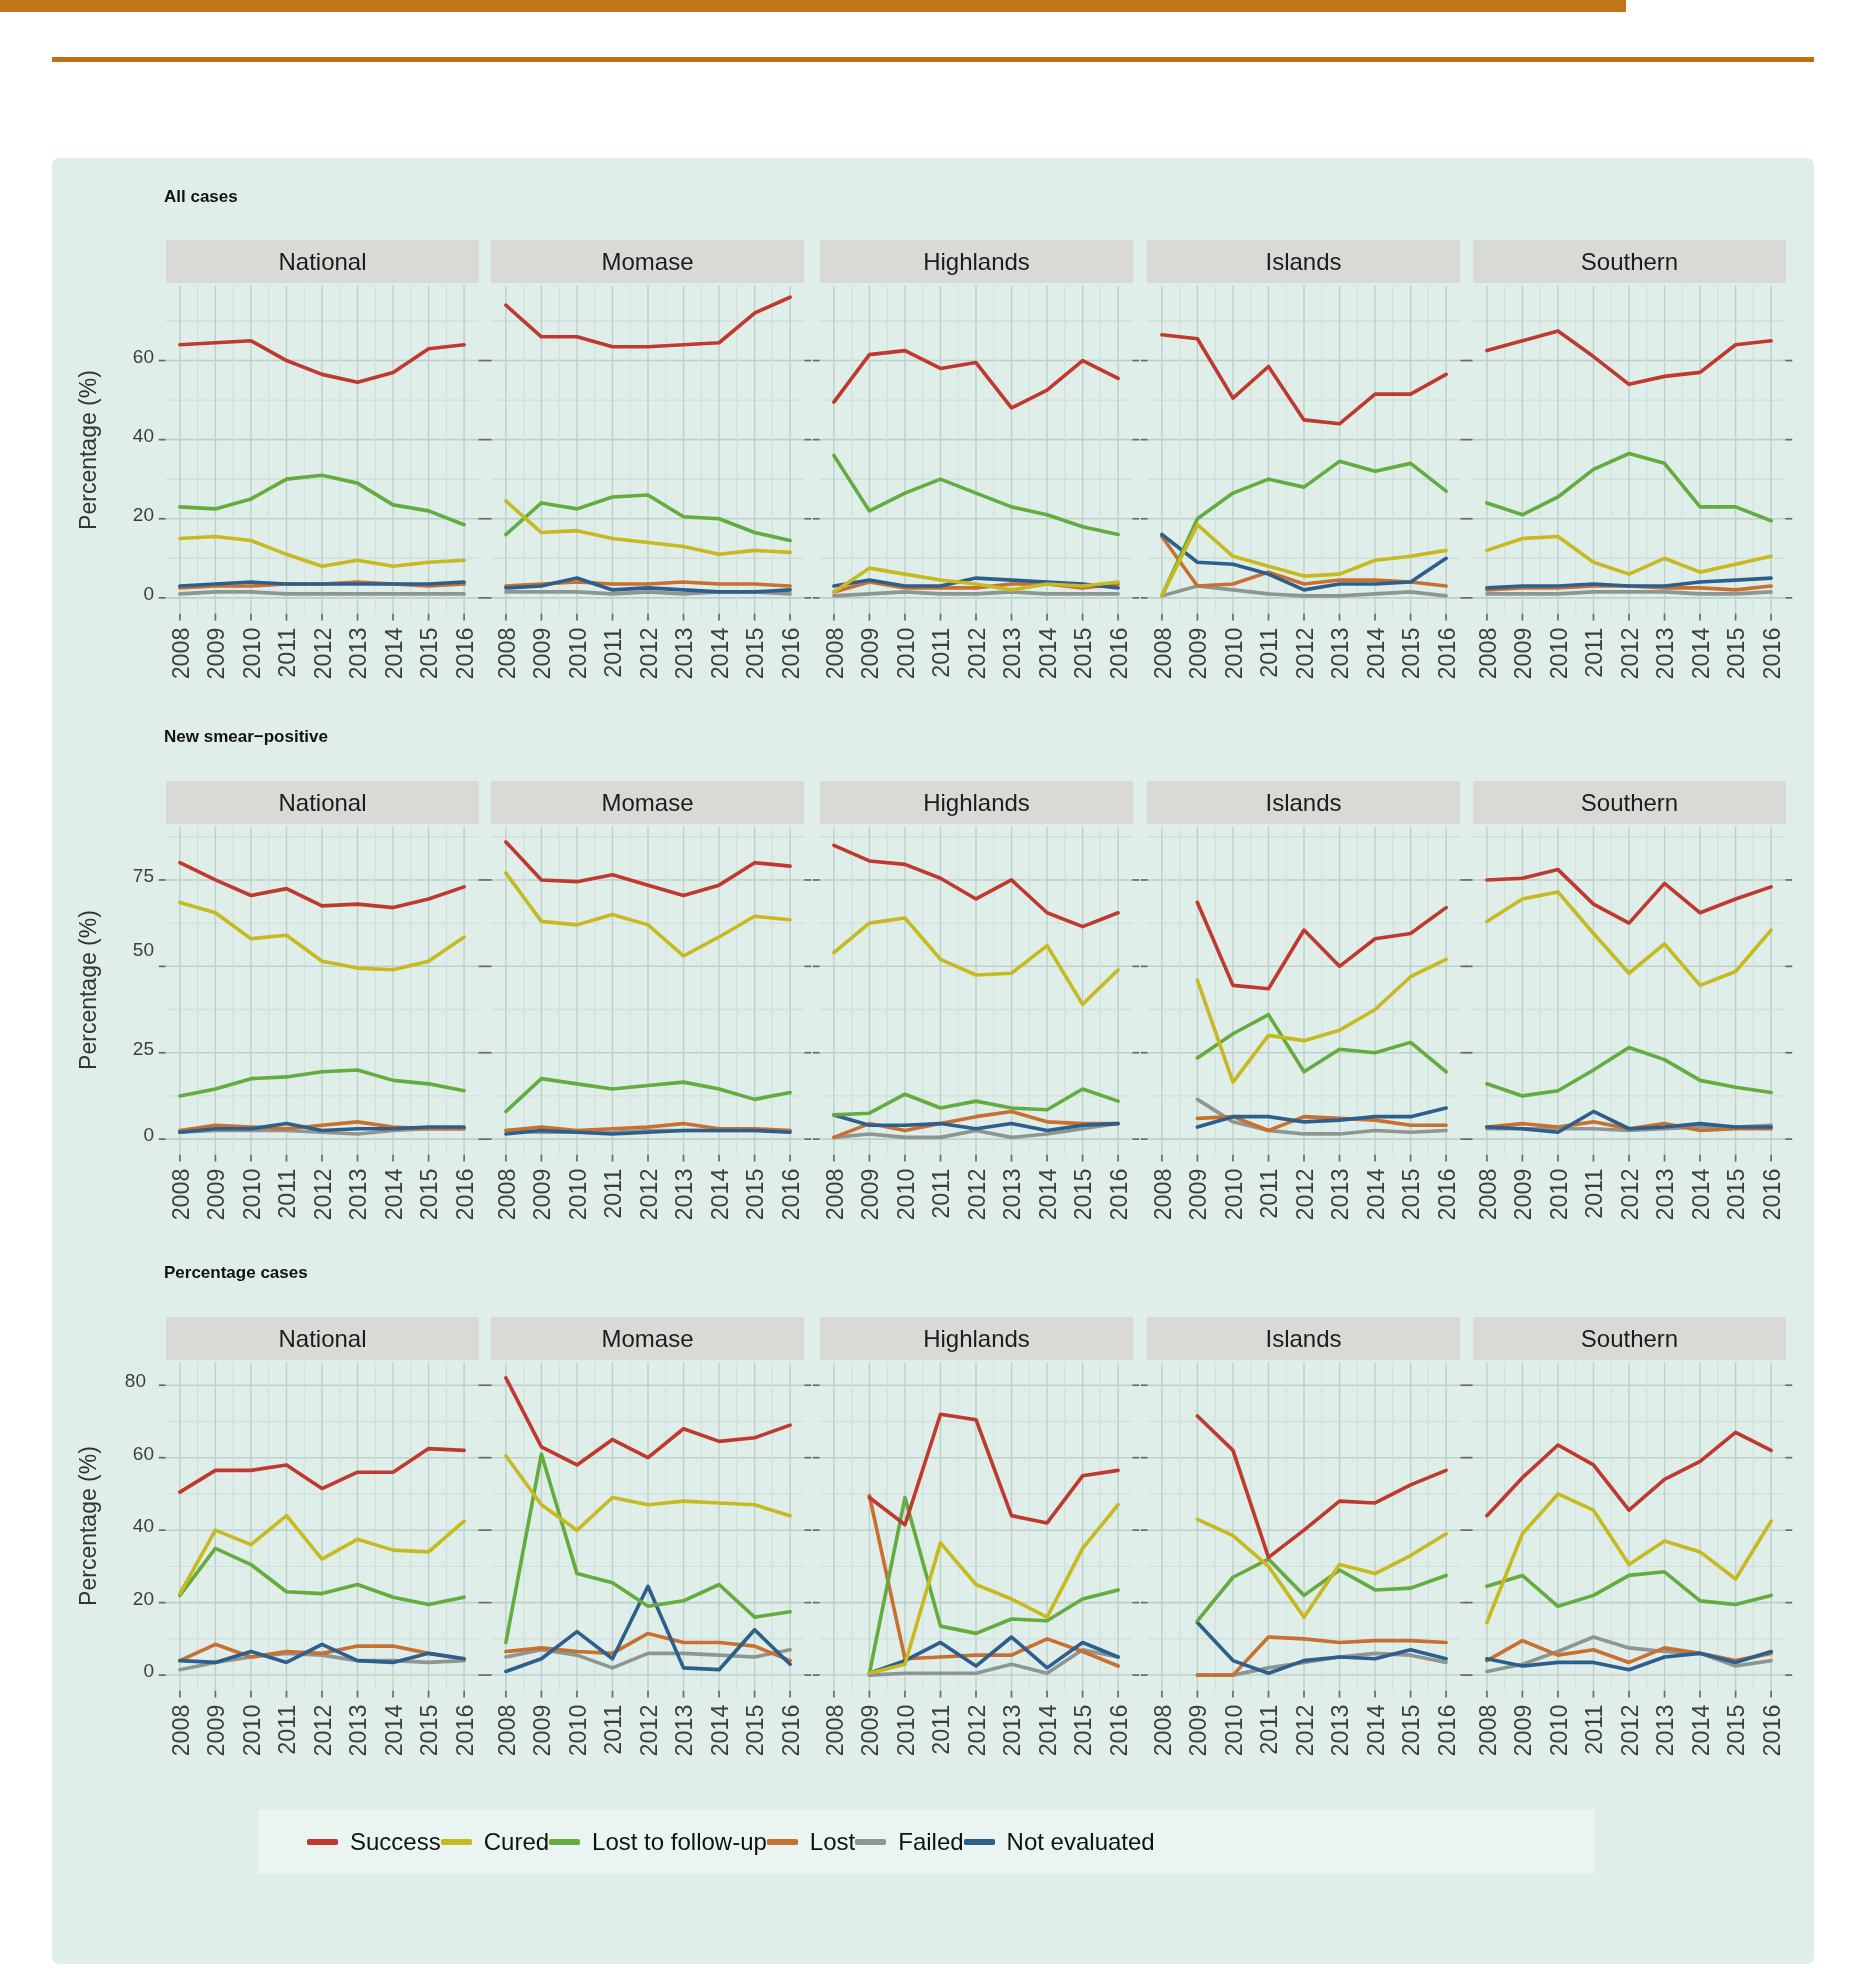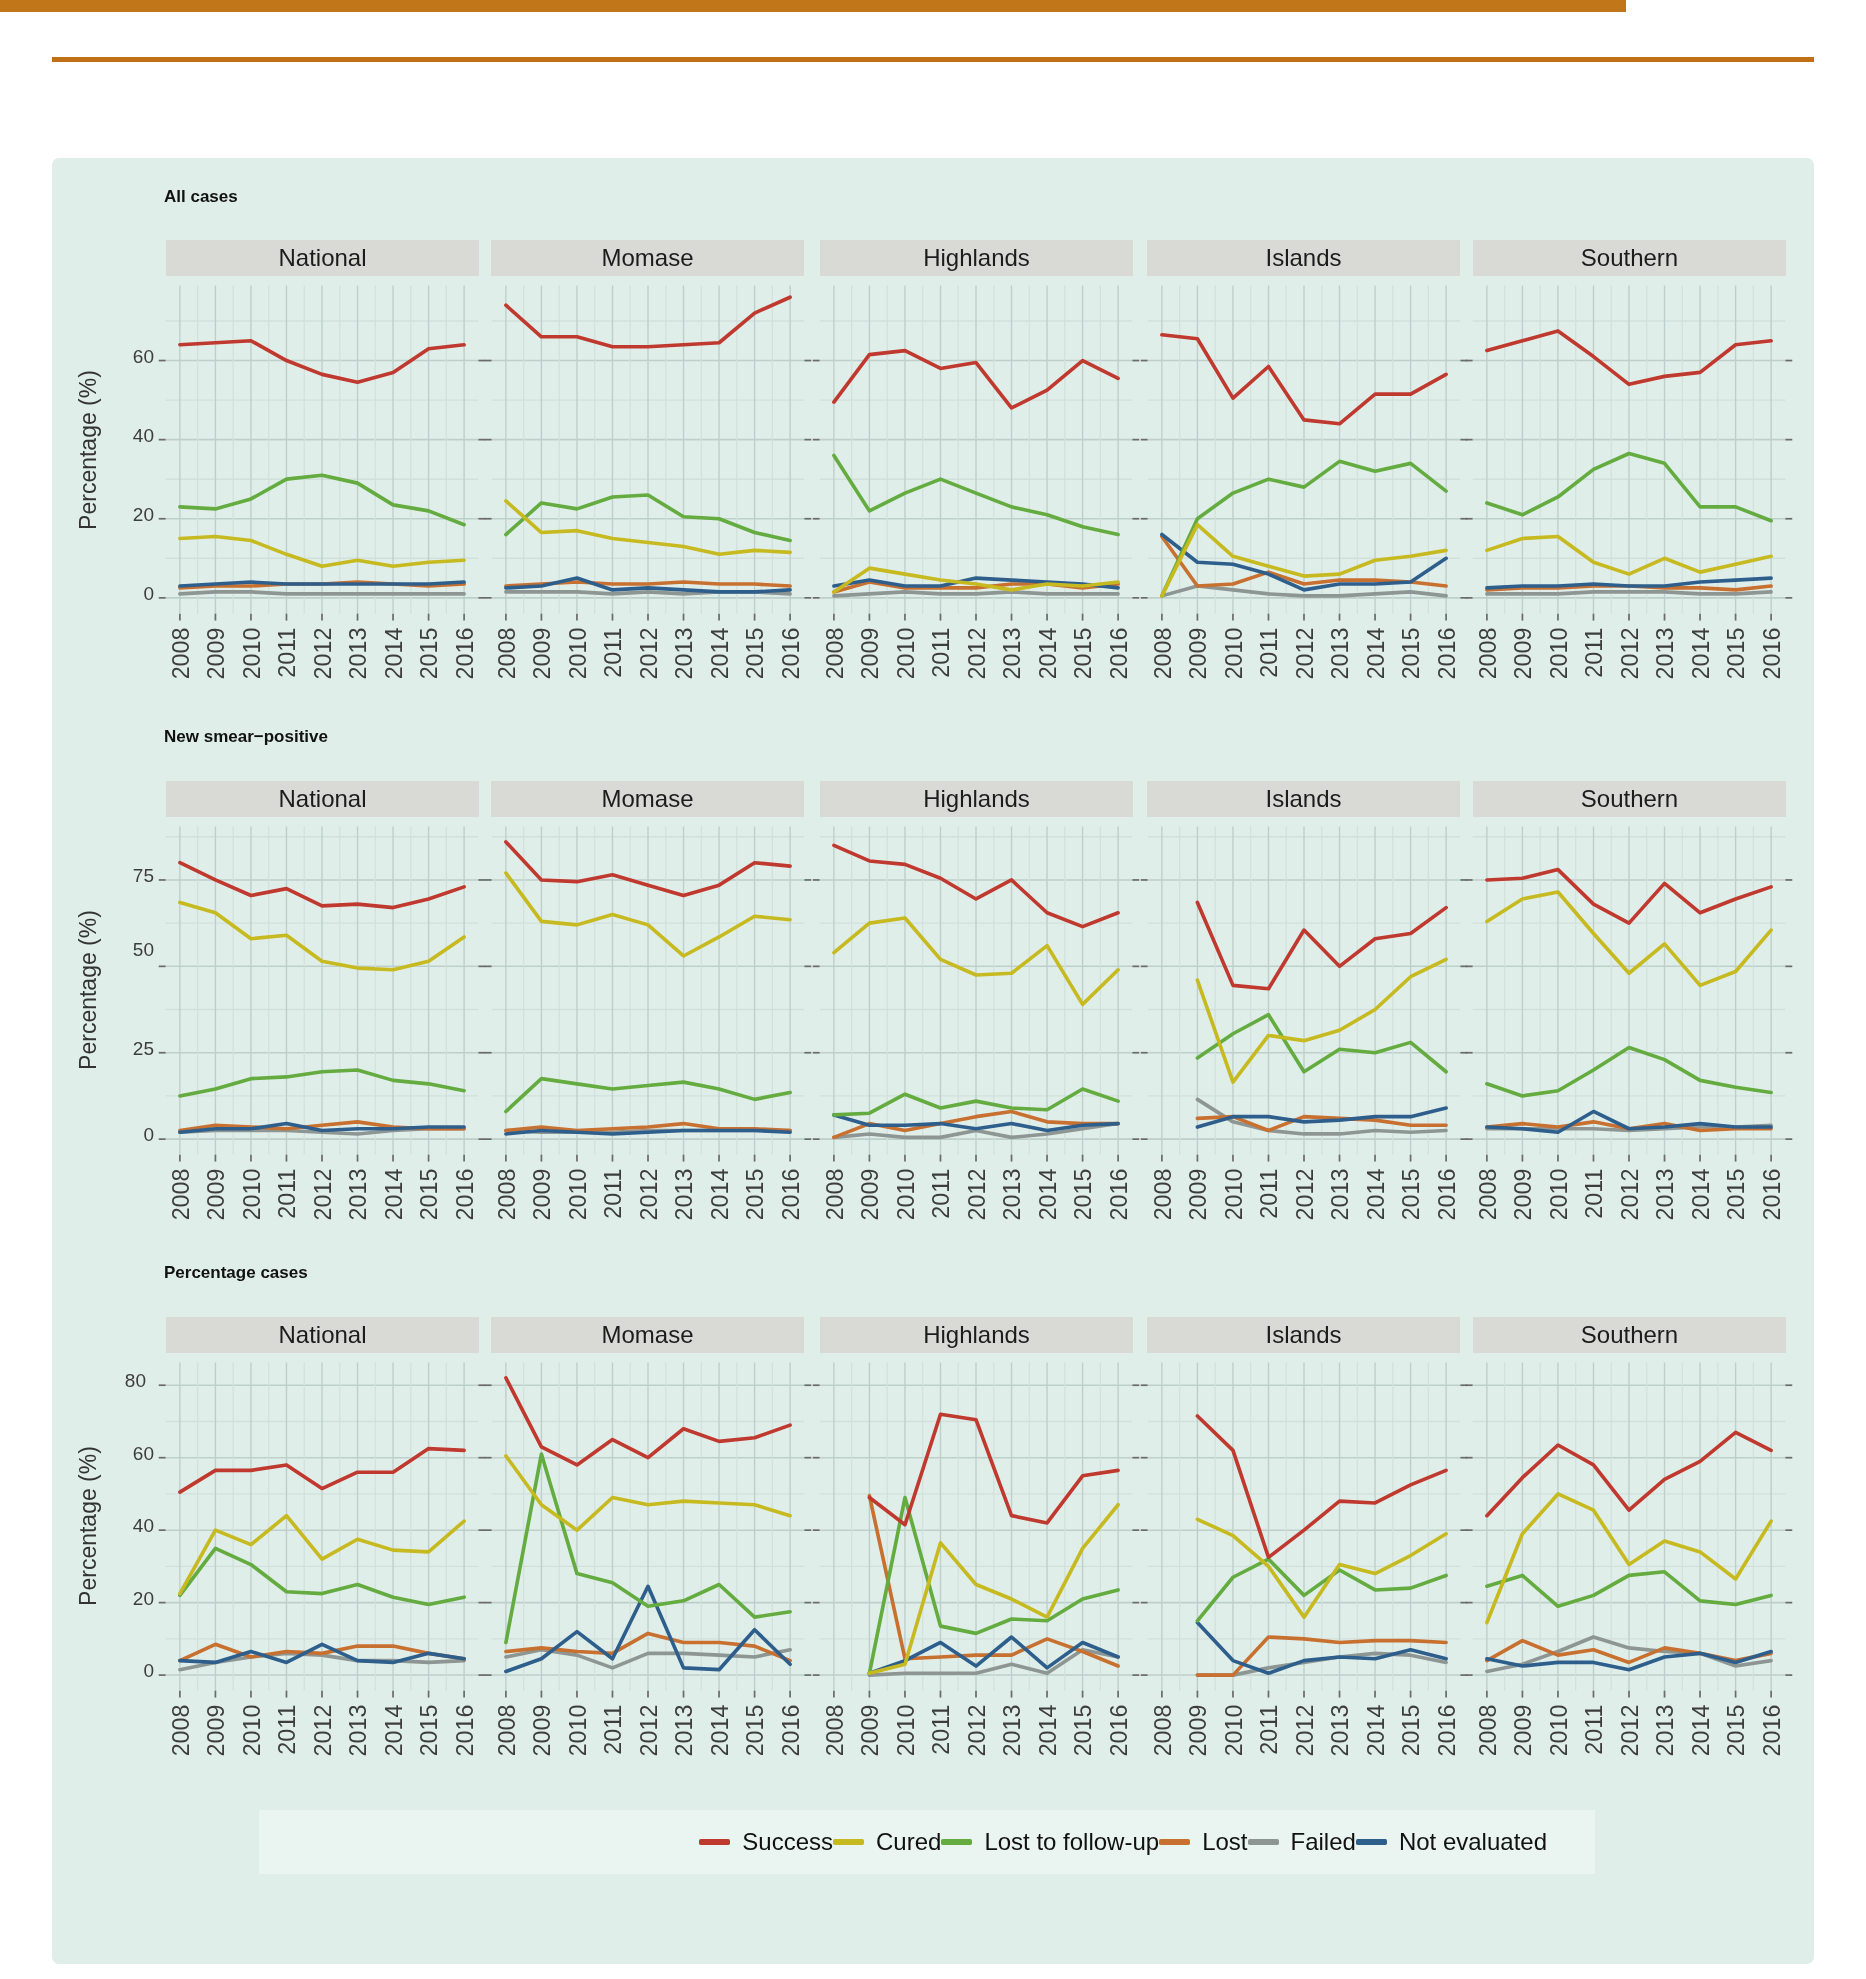--- a/index.html
+++ b/index.html
@@ -5,26 +5,26 @@
   html,body{margin:0;padding:0;background:#ffffff;}
   body{font-family:"Liberation Sans","DejaVu Sans",sans-serif;}
   .page{position:relative;width:1866px;height:1979px;background:#ffffff;overflow:hidden;}
   .topbar{position:absolute;left:0;top:0;width:1626px;height:12px;background:#c1761a;}
   .title-rule{position:absolute;left:52px;top:57px;width:1762px;height:5.2px;background:#bf6f14;}
   .titlebar{position:absolute;left:54px;top:76px;width:1729px;color:#2b4a9c;}
   .fig-label{font-size:29px;font-weight:400;display:inline-block;width:163px;}
   .fig-title{font-size:29px;font-weight:700;}
   .mint{position:absolute;left:52px;top:158px;width:1762px;height:1806px;background:#e0eeea;border-radius:7px;}
   .row-heading{position:absolute;font-size:17px;font-weight:700;color:#111;}
-  .strip{position:absolute;height:36px;background:#d9d9d6;display:flex;align-items:center;justify-content:center;}
+  .strip{position:absolute;height:43px;background:#d9d9d6;display:flex;align-items:center;justify-content:center;}
   .strip span{font-size:24px;color:#1c1c1c;}
   .panel-svg{position:absolute;}
   .ytick{position:absolute;width:104px;text-align:right;font-size:19px;color:#3d3d3d;}
   .ylab{position:absolute;font-size:23px;color:#333;transform:translate(-50%,-50%) rotate(-90deg);white-space:nowrap;}
-  .legend-box{position:absolute;left:259px;top:1810px;width:1336px;height:64px;background:#eaf4f1;display:flex;align-items:center;justify-content:flex-end;padding:0 48px;box-sizing:border-box;}
+  .legend-box{position:absolute;left:259px;top:1810px;width:1336px;height:64px;background:#eaf4f1;display:flex;align-items:center;justify-content:flex-start;padding:0 48px;box-sizing:border-box;}
   .legend-item{display:flex;align-items:center;gap:12px;}
   .legend-swatch{width:31px;height:5.2px;border-radius:1.7px;}
   .legend-label{font-size:24px;color:#111;}
 </style>
 </head>
 <body>
 
 <div class="page">
   <div class="topbar"></div>
   <div class="title-rule"></div>

